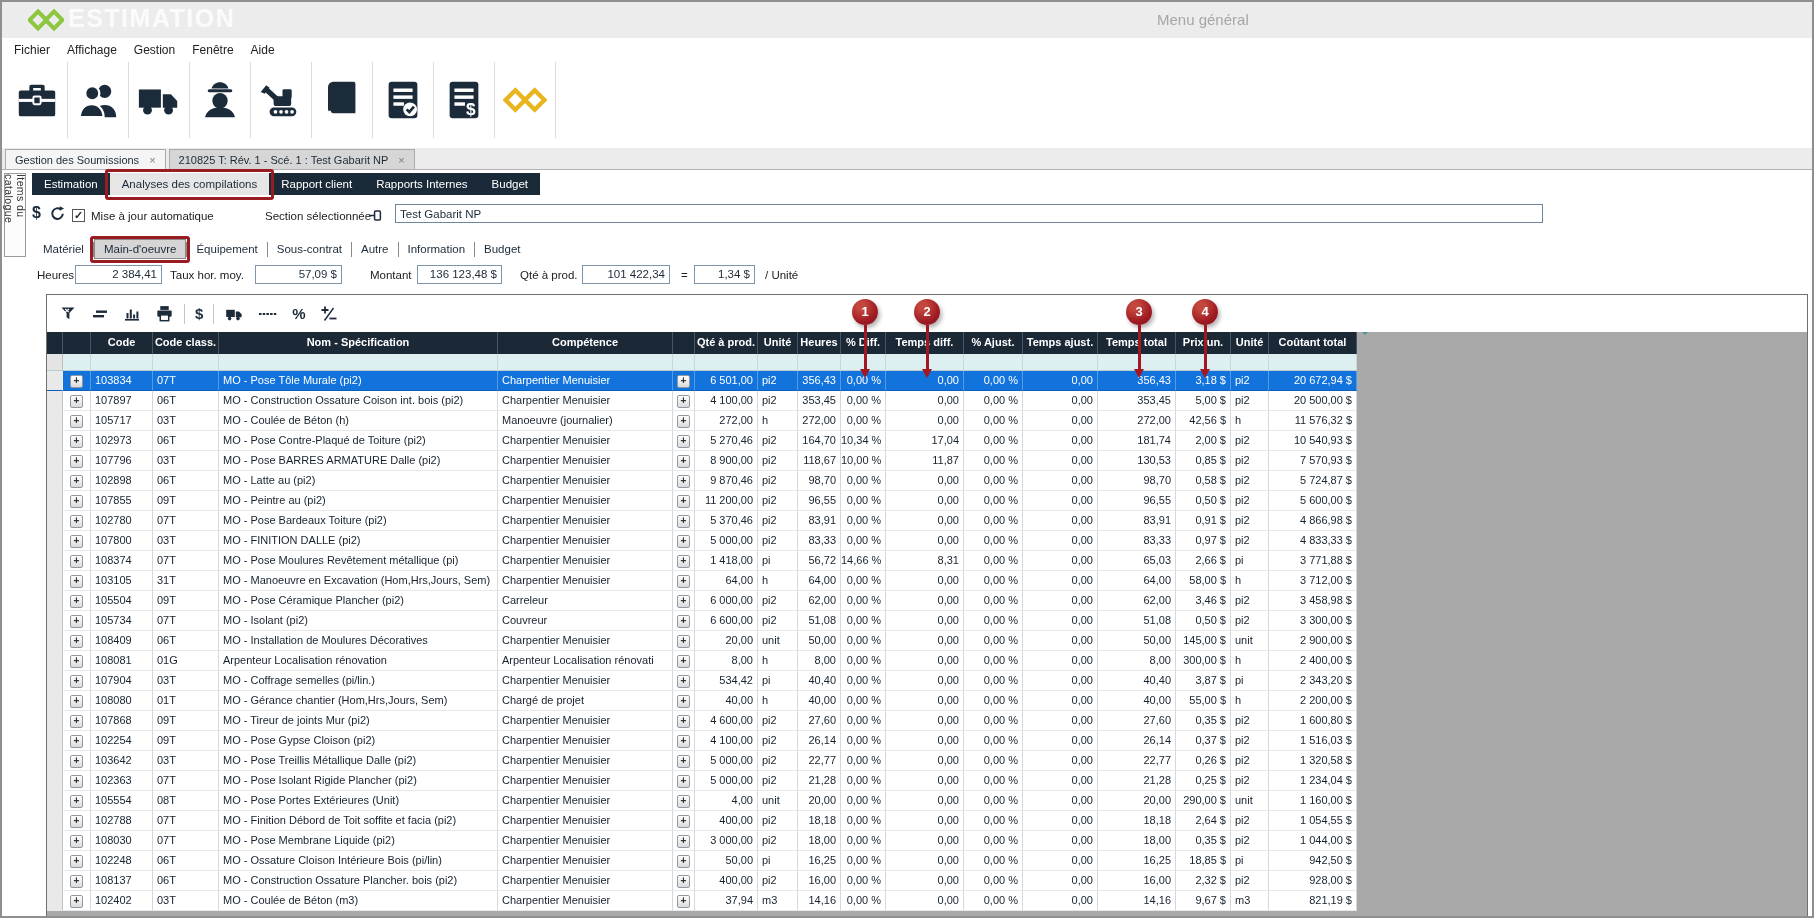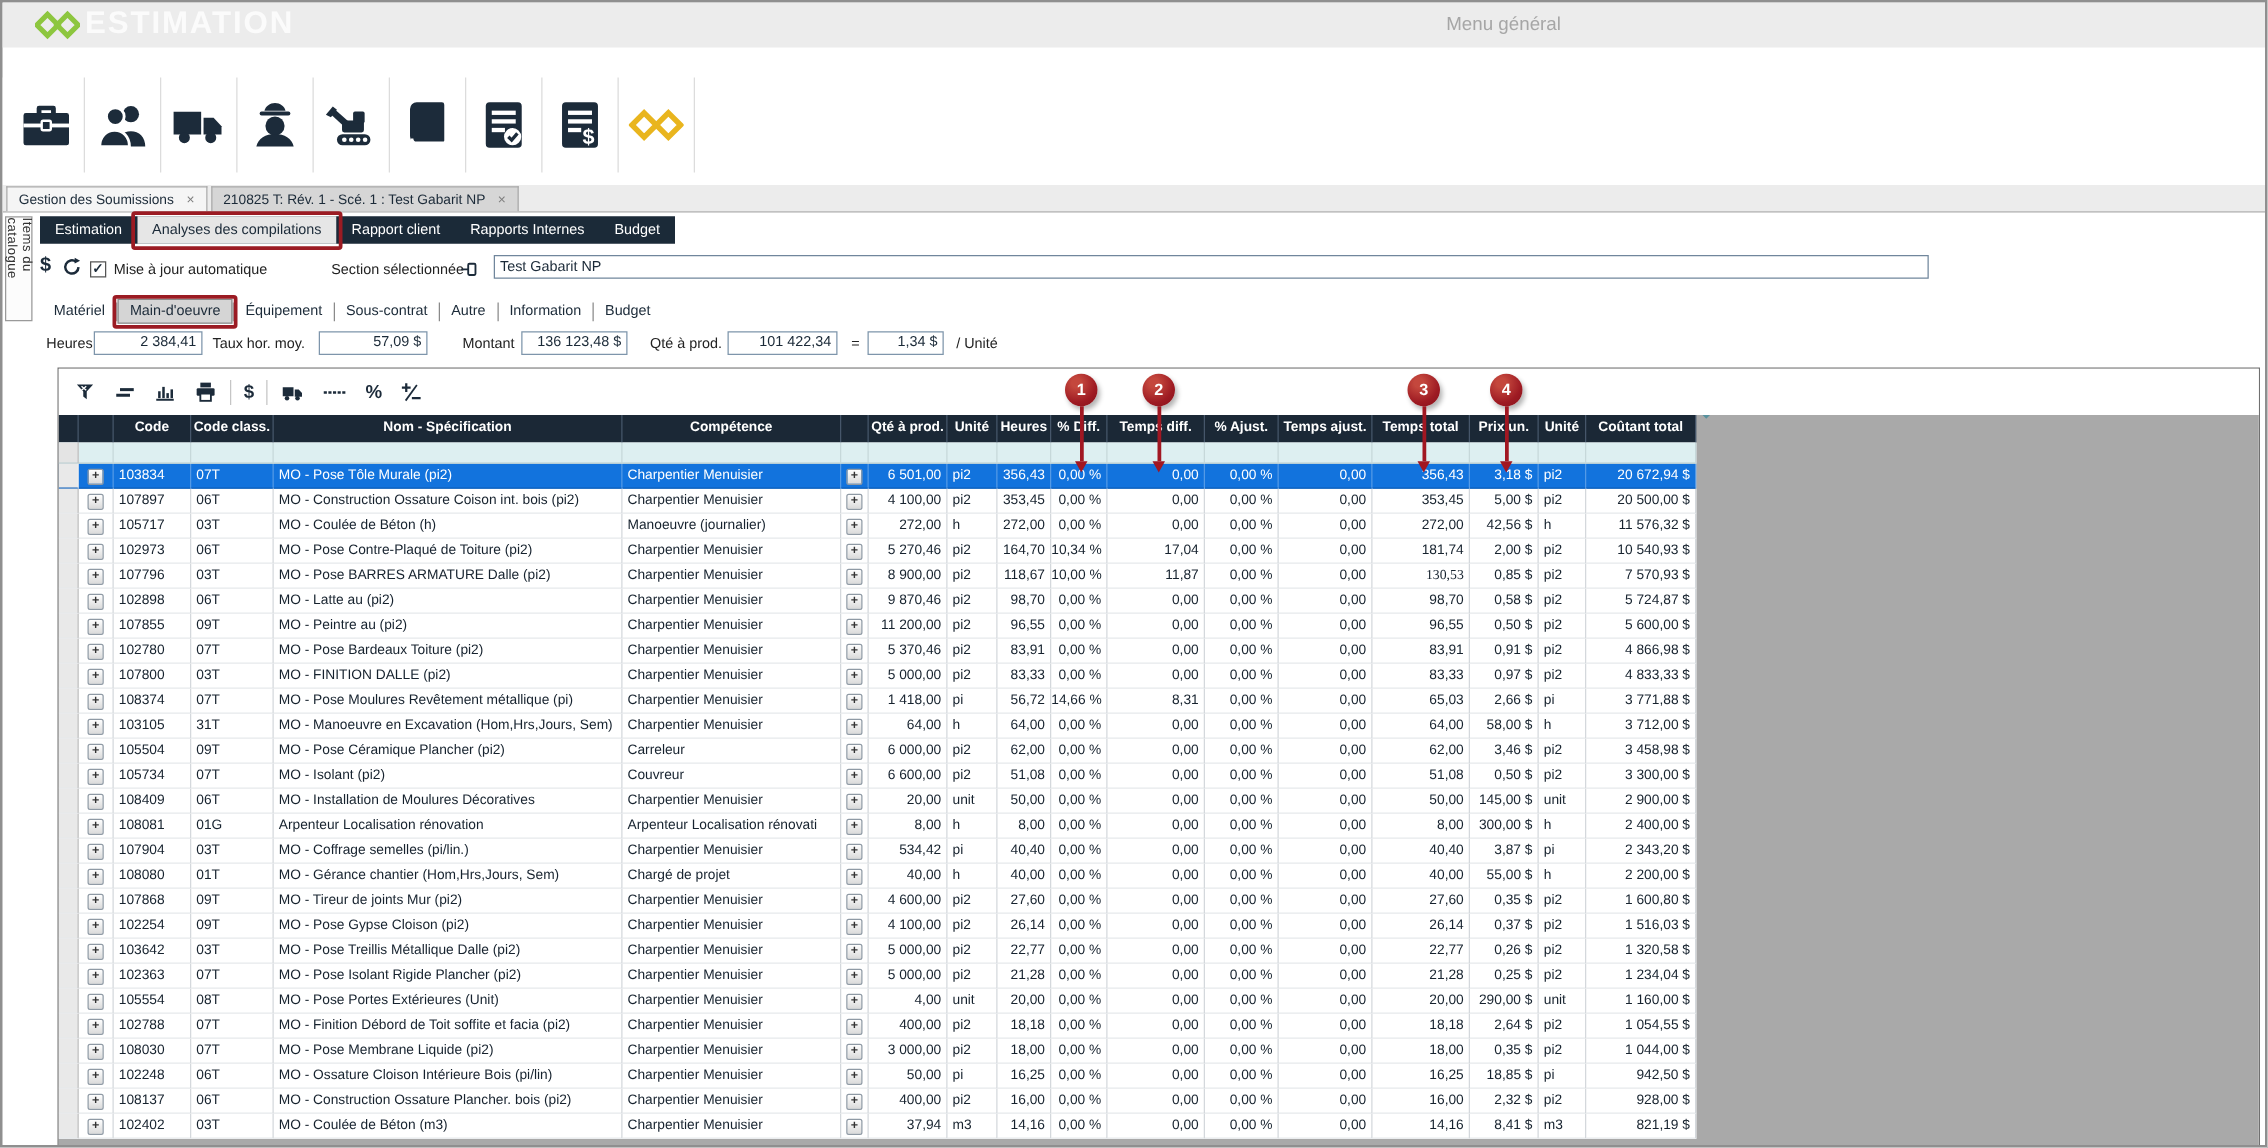--- a/index.html
+++ b/index.html
@@ -84,20 +84,27 @@
           <g fill="none" stroke="#8dc63f" stroke-width="4">
             <path d="M10 4.5 18.5 13 10 21.5 1.5 13z"></path>
             <path d="M26 4.5 34.5 13 26 21.5 17.5 13z"></path>
           </g>
         </svg>
     </span>
     <span class="app-title">ESTIMATION</span>
     <span class="menu-general">Menu général</span>
   </div>
 
+  <div class="menubar" id="menubar">
+      <span>Fichier</span>
+      <span>Affichage</span>
+      <span>Gestion</span>
+      <span>Fenêtre</span>
+      <span>Aide</span>
+    </div>
 
   <div class="main-toolbar">
     <div class="tool-slot">
       <svg width="46" height="46" viewBox="0 0 24 24">
           <path fill="#1c2b3a" d="M9 4h6a1 1 0 0 1 1 1v2h4.5a1 1 0 0 1 1 1v11.5a1 1 0 0 1-1 1h-17a1 1 0 0 1-1-1V8a1 1 0 0 1 1-1H8V5a1 1 0 0 1 1-1zm1 3h4V5.8h-4V7z"></path>
           <rect x="2.5" y="11.4" width="19" height="1.6" fill="#fff"></rect>
           <rect x="10.1" y="10.2" width="3.8" height="4" rx="0.6" fill="#1c2b3a" stroke="#fff" stroke-width="1"></rect>
         </svg>
     </div>
     <div class="tool-slot">
@@ -436,21 +443,21 @@
             <div class="cell txt" style="width: 279px;">MO - Pose BARRES ARMATURE Dalle (pi2)</div>
             <div class="cell txt" style="width: 175px;">Charpentier Menuisier</div>
             <div class="cell exp2" style="width: 22px;"><span class="plus-btn">+</span></div>
             <div class="cell num" style="width: 63px;">8 900,00</div>
             <div class="cell txt" style="width: 40px;">pi2</div>
             <div class="cell num" style="width: 43px;">118,67</div>
             <div class="cell num" style="width: 45px;">10,00 %</div>
             <div class="cell num" style="width: 78px;">11,87</div>
             <div class="cell num" style="width: 59px;">0,00 %</div>
             <div class="cell num" style="width: 75px;">0,00</div>
-            <div class="cell num" style="width: 78px; font-family: Liberation Serif, serif;">130,53</div>
+            <div class="cell num" style="width: 78px;">130,53</div>
             <div class="cell num" style="width: 55px;">0,85 $</div>
             <div class="cell txt" style="width: 38px;">pi2</div>
             <div class="cell num" style="width: 88px;">7 570,93 $</div>
           </div>
           <div class="grid-row">
             <div class="cell sel" style="width: 16px;"></div>
             <div class="cell exp" style="width: 28px;"><span class="plus-btn">+</span></div>
             <div class="cell txt" style="width: 62px;">102898</div>
             <div class="cell txt" style="width: 66px;">06T</div>
             <div class="cell txt" style="width: 279px;">MO - Latte au (pi2)</div>
@@ -877,21 +884,21 @@
             <div class="cell txt" style="width: 175px;">Charpentier Menuisier</div>
             <div class="cell exp2" style="width: 22px;"><span class="plus-btn">+</span></div>
             <div class="cell num" style="width: 63px;">37,94</div>
             <div class="cell txt" style="width: 40px;">m3</div>
             <div class="cell num" style="width: 43px;">14,16</div>
             <div class="cell num" style="width: 45px;">0,00 %</div>
             <div class="cell num" style="width: 78px;">0,00</div>
             <div class="cell num" style="width: 59px;">0,00 %</div>
             <div class="cell num" style="width: 75px;">0,00</div>
             <div class="cell num" style="width: 78px;">14,16</div>
-            <div class="cell num" style="width: 55px;">8,41 $</div>
+            <div class="cell num" style="width: 55px;">9,67 $</div>
             <div class="cell txt" style="width: 38px;">m3</div>
             <div class="cell num" style="width: 88px;">821,19 $</div>
           </div>
         </div>
       <span class="sort-hint"></span>
     </div>
     <div id="callouts">
         <div class="callout-circle" style="left: 805px;">1</div>
         <div class="callout-line" style="left: 816.5px;"></div>
         <div class="callout-head" style="left: 813px;"></div>

